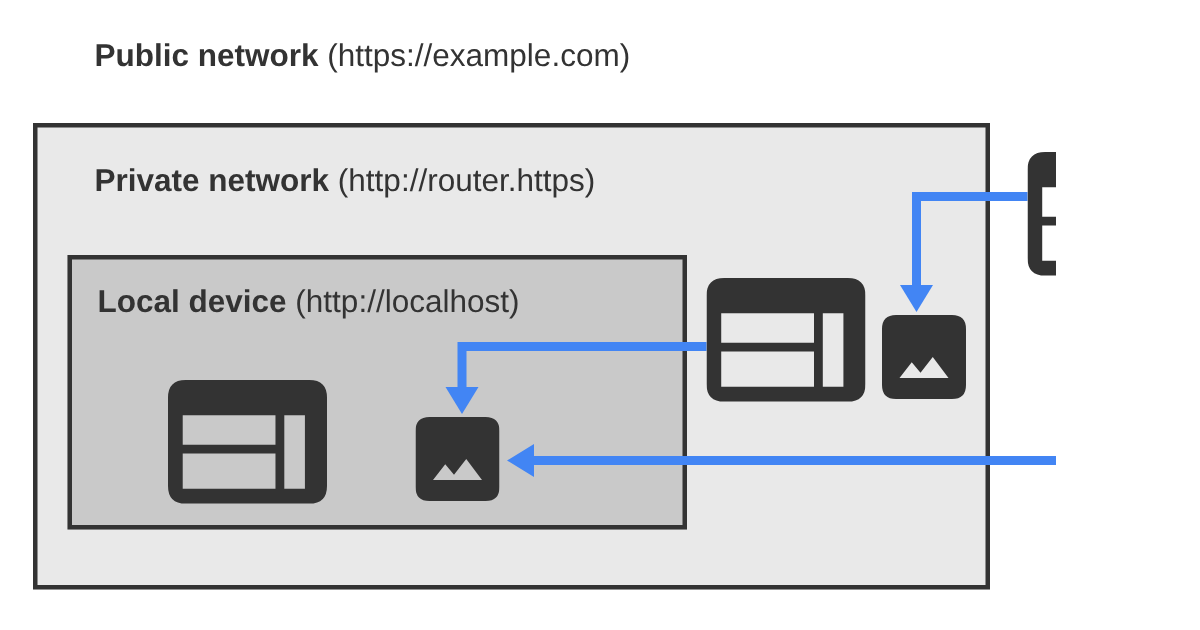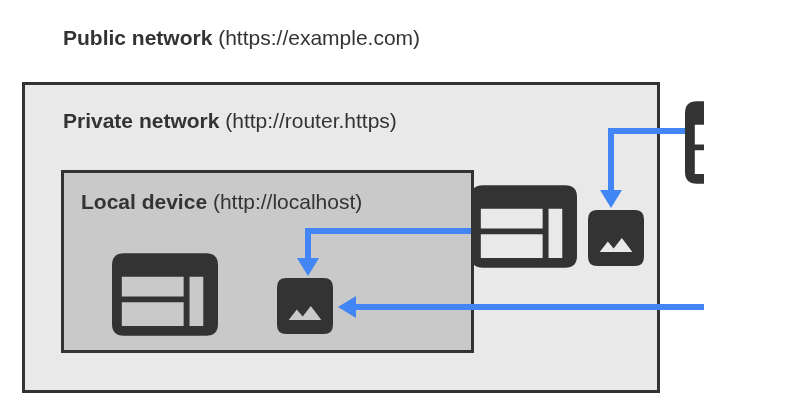--- a/index.html
+++ b/index.html
@@ -34,21 +34,21 @@
     position:absolute;
     border:3px solid var(--dark);
     z-index:1;
   }
   #private-box{
     left:22px;top:82px;width:638px;height:311px;
     background:var(--bg-private);
   }
   #private-label{left:38px;top:23px;}
   #local-box{
-    left:36px;top:85px;width:413px;height:183px;
+    left:20px;top:85px;width:413px;height:183px;
     background:var(--bg-local);
   }
   #local-label{left:17px;top:16px;}
   #title-label{left:63px;top:25px;}
   #arrows{
     position:absolute;left:0;top:0;z-index:2;
     display:block;
   }
   #arrows polyline{fill:none;stroke:var(--accent);stroke-width:6;stroke-linejoin:miter;}
   #arrows polygon{fill:var(--accent);}

